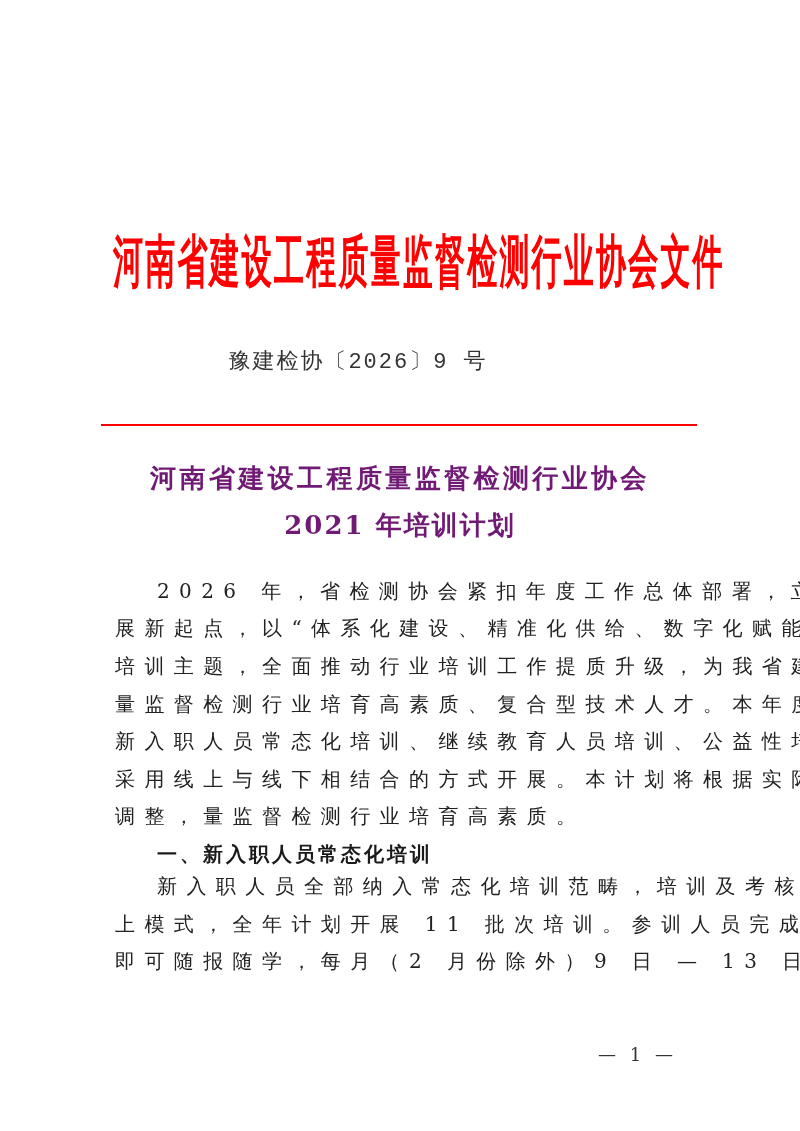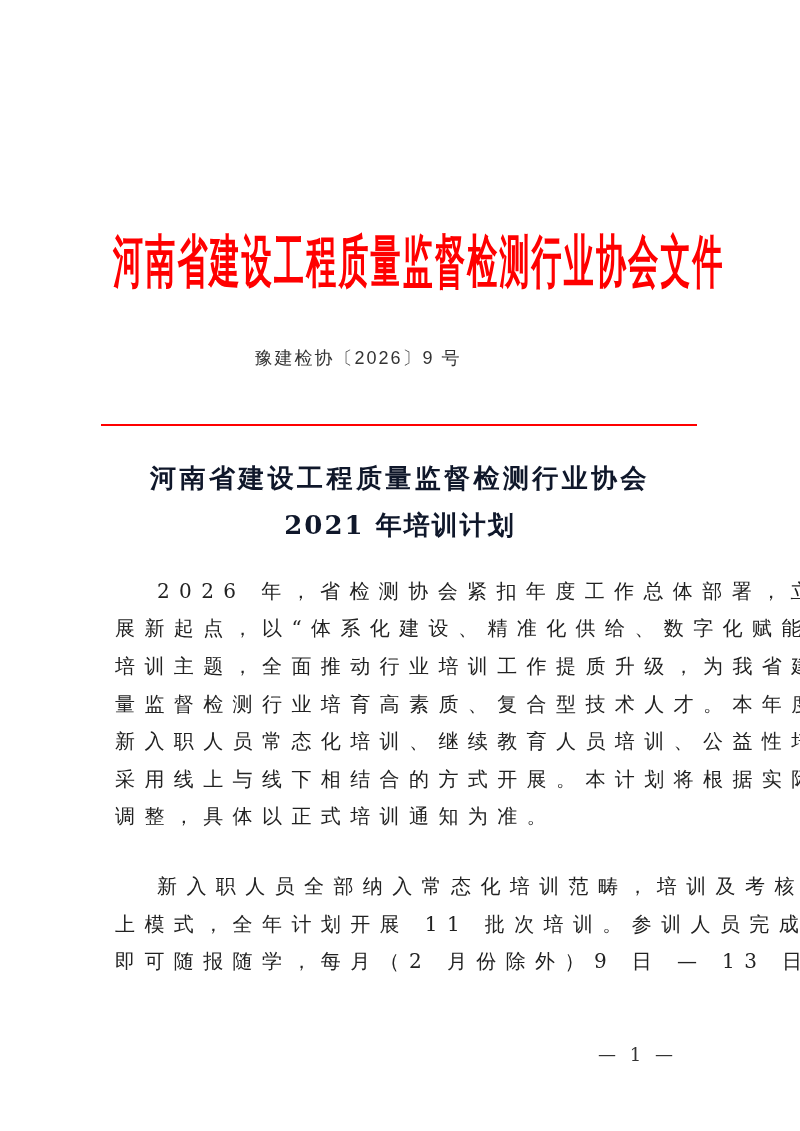--- a/index.html
+++ b/index.html
@@ -37,41 +37,41 @@
       line-height: 40px;
       transform-origin: left top;
       transform: scaleY(1.9);
     }
     .doc-number {
       position: absolute;
       left: 0;
       width: 716px;
       top: 328px;
       text-align: center;
-      font-size: 18px;
+      font-size: 22px;
       letter-spacing: 2px;
       color: #333;
-      font-family: Liberation Sans, sans-serif;
+      font-family: Liberation Mono, monospace;
     }
     .red-rule {
       position: absolute;
       left: 101px;
       top: 406px;
       width: 596px;
       height: 2px;
       background: #ff0000;
     }
     .title {
       position: absolute;
       left: 0;
       width: 800px;
       text-align: center;
       font-family: "DejaVu Serif", "Liberation Serif", serif;
       font-weight: bold;
-      color: #0f172a;
+      color: #701a75;
       white-space: nowrap;
     }
     .title-1 {
       top: 443px;
       font-size: 26px;
       letter-spacing: 3.4px;
     }
     .title-2 {
       top: 490px;
       font-size: 26px;
@@ -131,23 +131,24 @@
   <div class="title title-1">河南省建设工程质量监督检测行业协会</div>
   <div class="title title-2">2021 年培训计划</div>
 
   <div class="body-text" style="top:0;">
     <div class="body-line" style="top:555px; left:42px;">2026 年，省检测协会紧扣年度工作总体部署，立足行业发</div>
     <div class="body-line" style="top:592px;">展新起点，以“体系化建设、精准化供给、数字化赋能”为年度</div>
     <div class="body-line" style="top:630px;">培训主题，全面推动行业培训工作提质升级，为我省建设工程质</div>
     <div class="body-line" style="top:668px;">量监督检测行业培育高素质、复合型技术人才。本年度培训设置</div>
     <div class="body-line" style="top:705px;">新入职人员常态化培训、继续教育人员培训、公益性培训三类，</div>
     <div class="body-line" style="top:743px;">采用线上与线下相结合的方式开展。本计划将根据实际情况动态</div>
-    <div class="body-line" style="top:780px;">调整，具体以正式培训通知为准。</div>
+    <div class="body-line" style="top:780px;">调整，量监督检测行业培育高素质。</div>
   </div>
 
+  <div class="section-heading">一、新入职人员常态化培训</div>
 
   <div class="body-text" style="top:0;">
     <div class="body-line" style="top:850px; left:42px;">新入职人员全部纳入常态化培训范畴，培训及考核均采用线</div>
     <div class="body-line" style="top:888px;">上模式，全年计划开展 11 批次培训。参训人员完成报名流程后</div>
     <div class="body-line" style="top:925px;">即可随报随学，每月（2 月份除外）9 日 — 13 日为集中考试</div>
   </div>
 
   <div class="page-number">— 1 —</div>
 
 </div>

